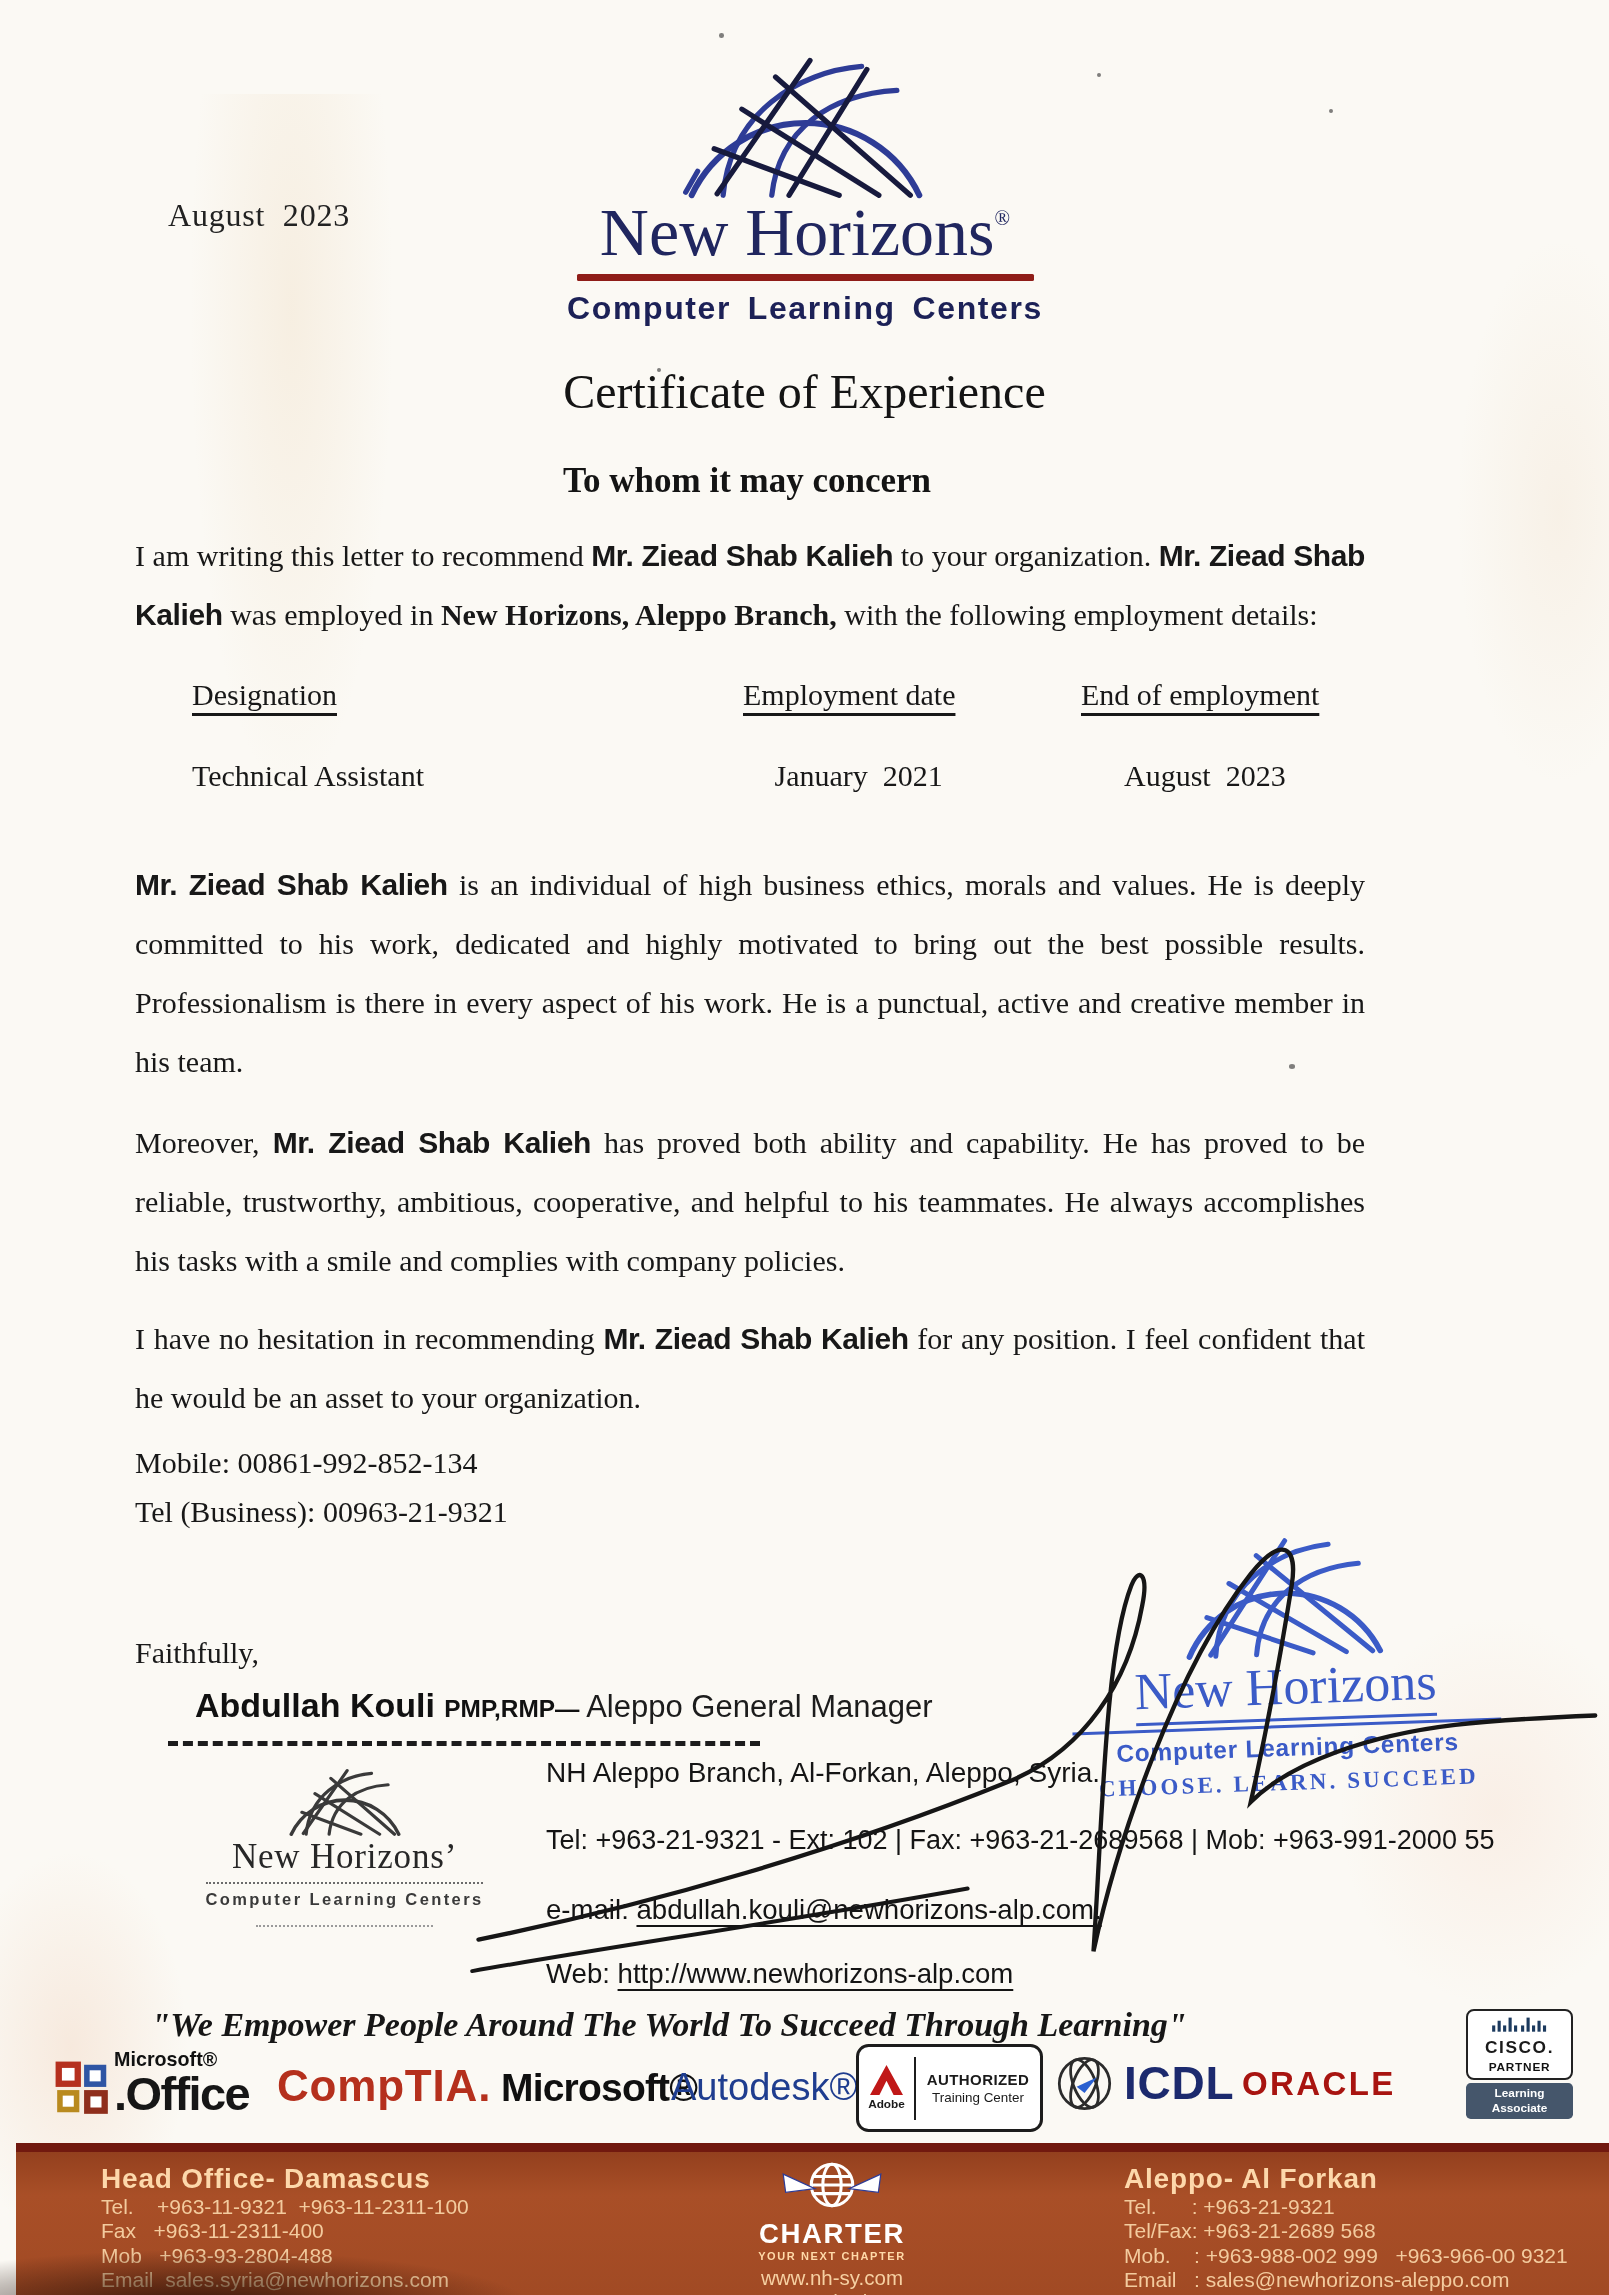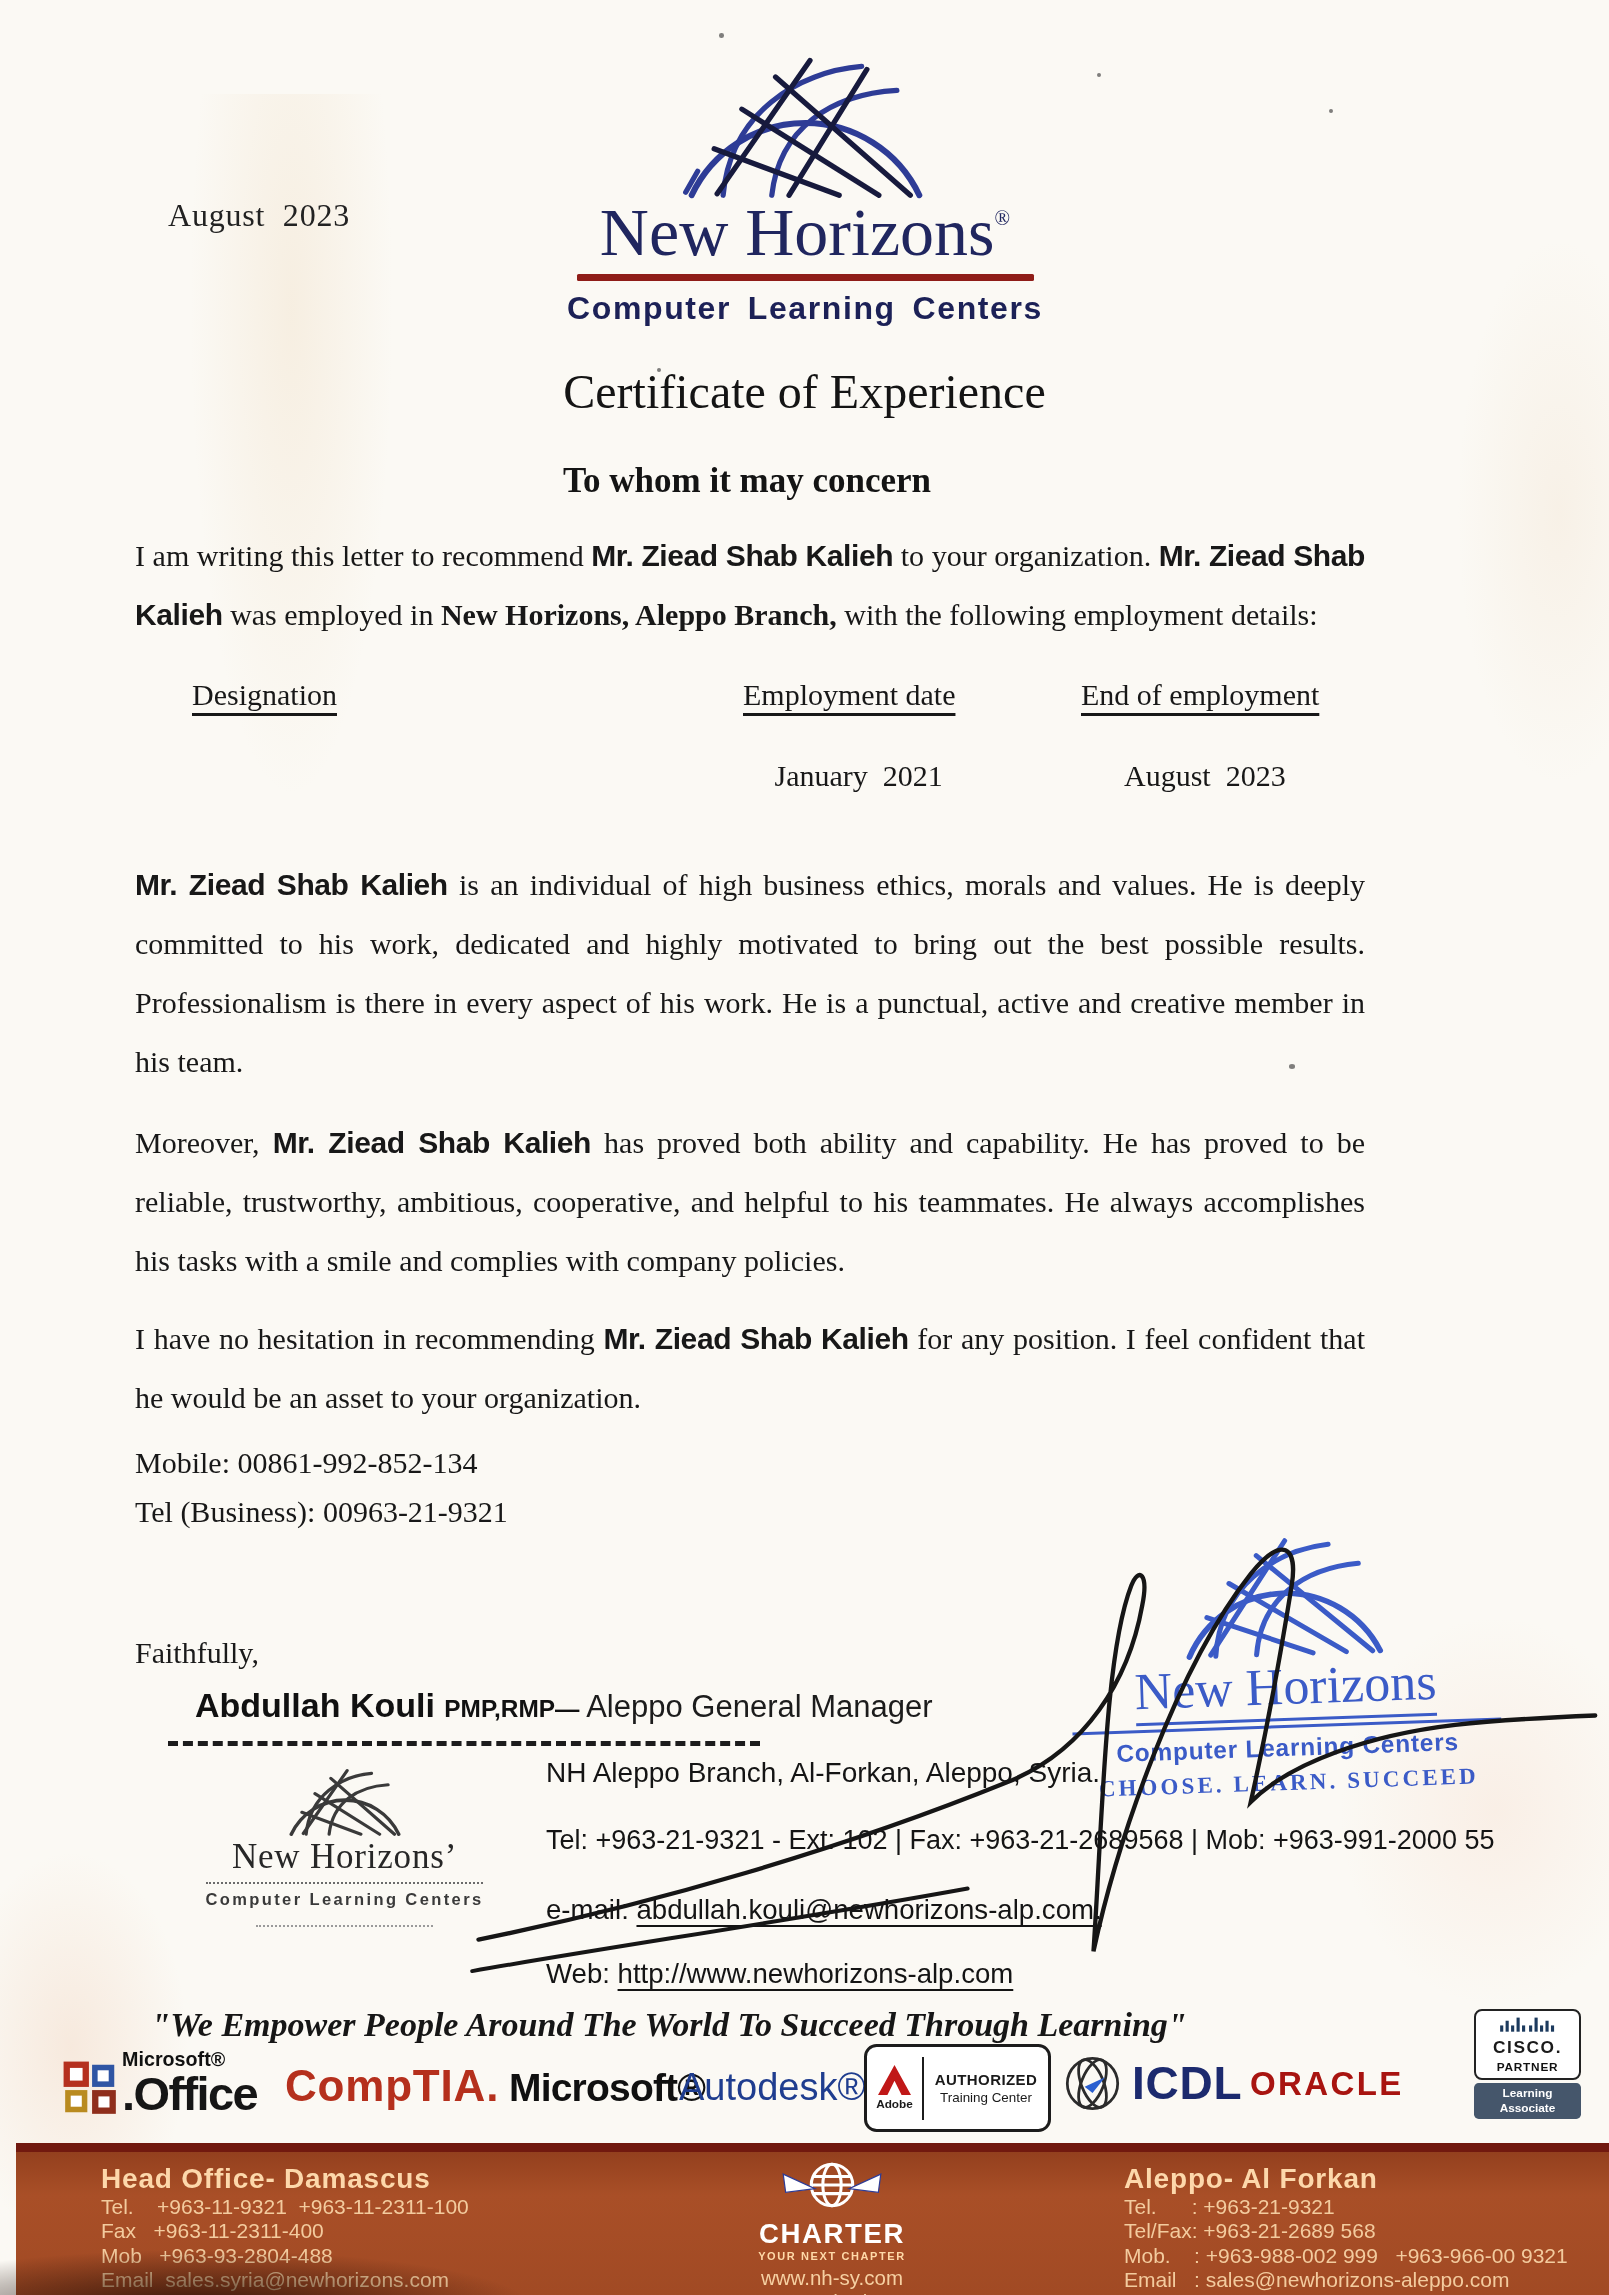--- a/index.html
+++ b/index.html
@@ -69,21 +69,21 @@
          transform:rotate(-2deg);opacity:.92;z-index:2;}
   .stamp .nm{font-size:52px;line-height:1;display:inline-block;border-bottom:3.9px solid #2b4ec4;
              padding-bottom:4.7px;}
   .stamp .rule2{width:78%;height:3.1px;background:#2b4ec4;margin:3.9px auto 6.3px;}
   .stamp .tg{font-family:"Liberation Sans",sans-serif;font-weight:700;font-size:24.4px;letter-spacing:0.8px;}
   .stamp .motto{font-size:23px;letter-spacing:3.1px;margin-top:7.9px;font-weight:700;}
   .sig-svg{left:464px;top:1511px;z-index:3;}
   
   .slogan{left:118px;top:2006px;width:1102px;text-align:center;font-size:34px;font-weight:700;
           font-style:italic;color:#161616;}
-  .partners{left:8px;top:2044px;width:1280px;height:94px;}
+  .partners{left:0;top:2044px;width:1280px;height:94px;}
   .office{left:54px;top:6.3px;display:flex;align-items:flex-end;}
   .office-txt{margin-left:3.1px;line-height:1;}
   .office-ms{font-family:"Liberation Sans",sans-serif;font-weight:700;font-size:19.7px;color:#111;}
   .office-nm{font-family:"Liberation Sans",sans-serif;font-weight:700;font-size:47px;color:#161616;letter-spacing:-1.6px;}
   .comptia{left:277px;top:17.3px;font-family:"Liberation Sans",sans-serif;font-weight:700;
            font-size:44px;color:#b5301d;letter-spacing:0.8px;}
   .msoft{left:501px;top:22px;font-family:"Liberation Sans",sans-serif;font-weight:800;
          font-size:39px;color:#101010;letter-spacing:-0.8px;}
   .autodesk{left:671px;top:22px;font-family:"Liberation Sans",sans-serif;font-weight:500;
             font-size:38px;color:#1f3d8f;}
@@ -158,20 +158,21 @@
 
 <div class="abs title">Certificate of Experience</div>
 <div class="abs salutation">To whom it may concern</div>
 
 <div class="abs letter">
   <div><span>I am writing this letter to recommend </span><span class="b-sans">Mr. Ziead Shab Kalieh</span><span> to your organization. </span><span class="b-sans">Mr. Ziead Shab Kalieh</span><span> was employed in </span><span class="b-serif">New Horizons, Aleppo Branch,</span><span> with the following employment details:</span></div>
 
   <div class="emp-table">
     <div class="emp-c1">
       <div class="emp-h">Designation</div>
+      <div class="emp-v">Technical Assistant</div>
     </div>
     <div class="emp-c2">
       <div class="emp-h">Employment date</div>
       <div class="emp-v">January  2021</div>
     </div>
     <div class="emp-c3">
       <div class="emp-h">End of employment</div>
       <div class="emp-v">August  2023</div>
     </div>
   </div>

